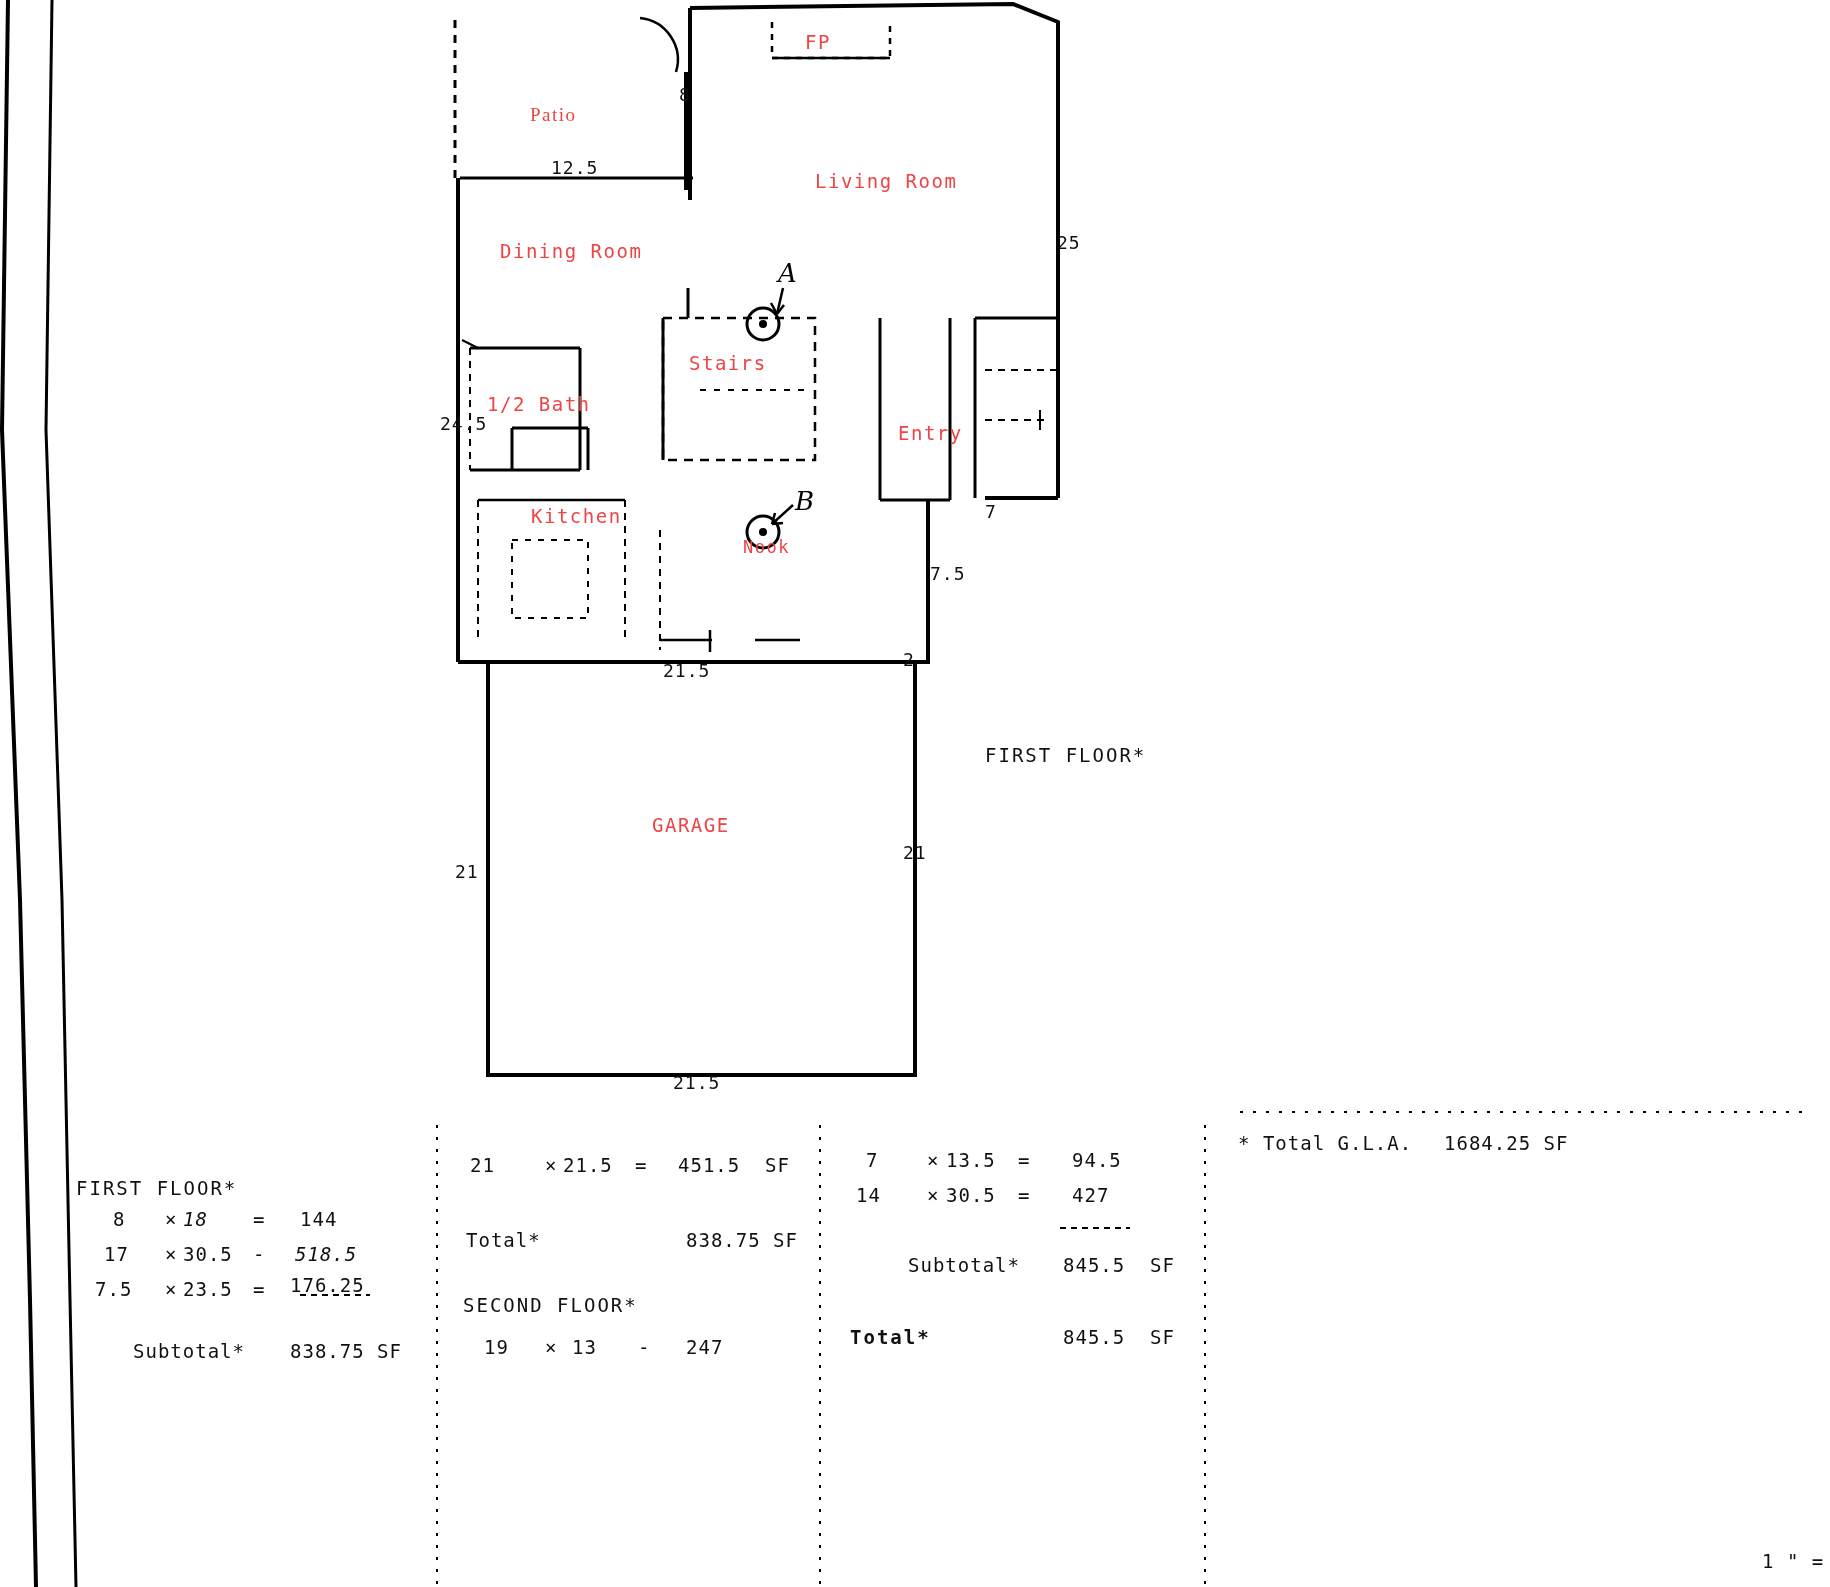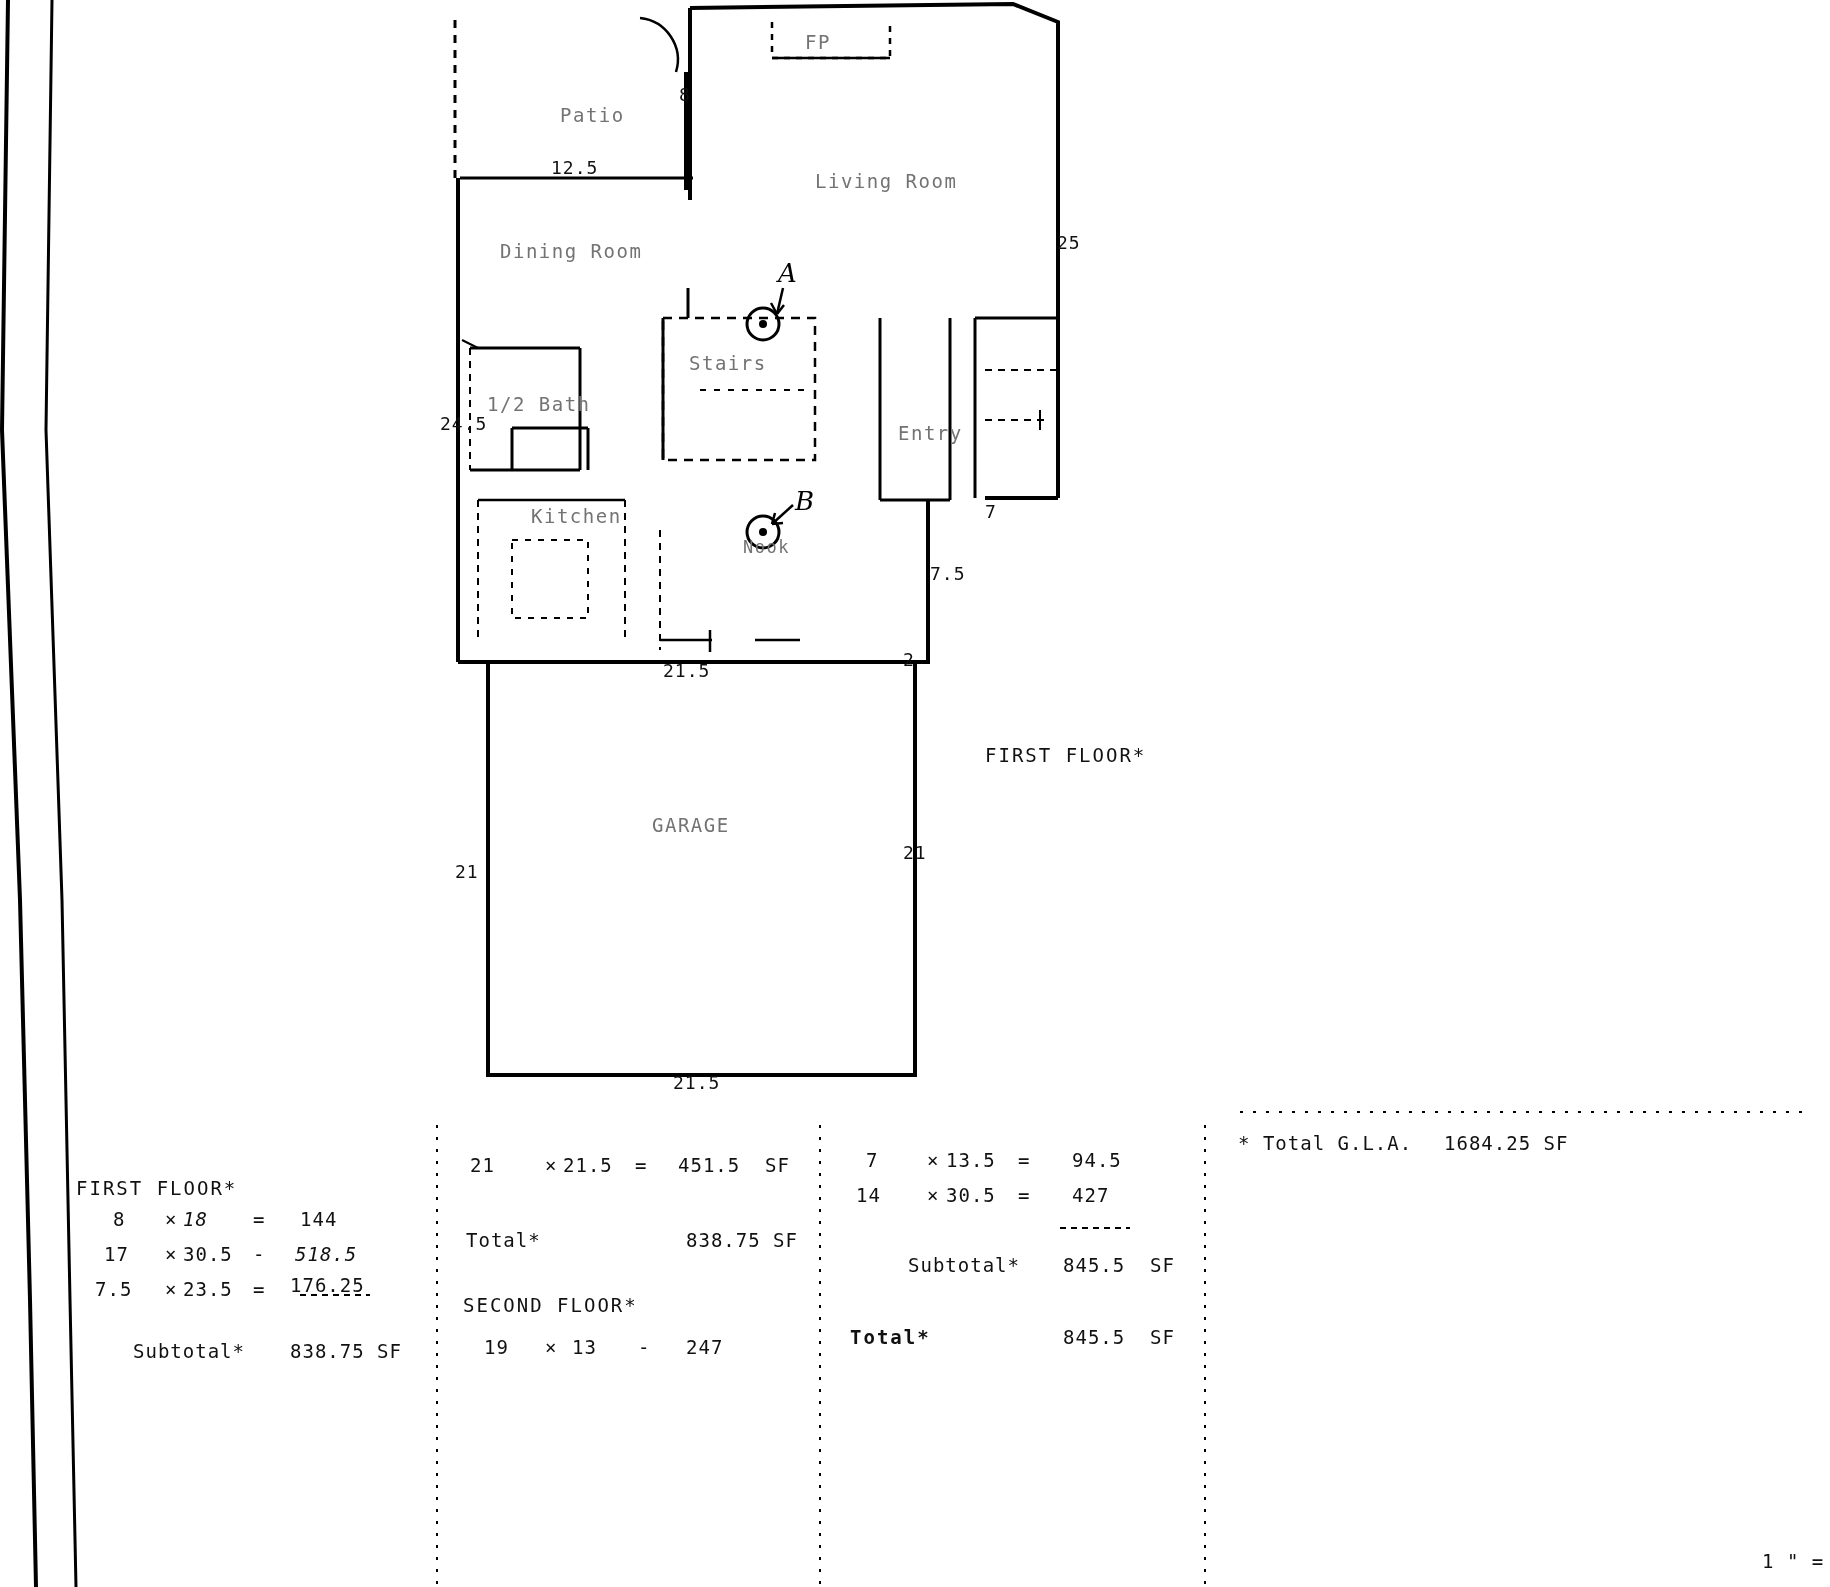--- a/index.html
+++ b/index.html
@@ -19,21 +19,21 @@
     position: absolute;
     left: 0; top: 0;
     width: 1830px;
     height: 1587px;
   }
   .lbl {
     position: absolute;
     font-family: "DejaVu Sans Mono", monospace;
     font-size: 19px;
     letter-spacing: 1.5px;
-    color: #737373;
+    color: #ef4444;
     white-space: pre;
   }
   .dim {
     position: absolute;
     font-family: "DejaVu Sans Mono", monospace;
     font-size: 18px;
     letter-spacing: 1px;
     color: #111;
     white-space: pre;
   }
@@ -141,21 +141,21 @@
       <path d="M 437 1125 L 437 1587" stroke-width="2" stroke-dasharray="3 9"></path>
       <path d="M 820 1125 L 820 1587" stroke-width="2" stroke-dasharray="3 9"></path>
       <path d="M 1205 1125 L 1205 1587" stroke-width="2" stroke-dasharray="3 9"></path>
       <path d="M 1240 1112 L 1810 1112" stroke-width="2" stroke-dasharray="3 10"></path>
 
       <path d="M 300 1295 L 370 1295" stroke-width="2" stroke-dasharray="6 5"></path>
       <path d="M 1060 1228 L 1130 1228" stroke-width="2" stroke-dasharray="6 5"></path>
     </g>
   </svg>
 
-  <div class="lbl" style="left:560px;top:104px;">Patio</div>
+  <div class="lbl" style="left:530px;top:104px;font-family:Liberation Serif, serif;">Patio</div>
   <div class="lbl" style="left:805px;top:31px;">FP</div>
   <div class="lbl" style="left:815px;top:170px;">Living Room</div>
   <div class="lbl" style="left:500px;top:240px;">Dining Room</div>
   <div class="lbl" style="left:689px;top:352px;">Stairs</div>
   <div class="lbl" style="left:487px;top:393px;">1/2 Bath</div>
   <div class="lbl" style="left:531px;top:505px;">Kitchen</div>
   <div class="lbl mono-small" style="left:743px;top:537px;">Nook</div>
   <div class="lbl" style="left:898px;top:422px;">Entry</div>
   <div class="lbl" style="left:652px;top:814px;">GARAGE</div>
 

